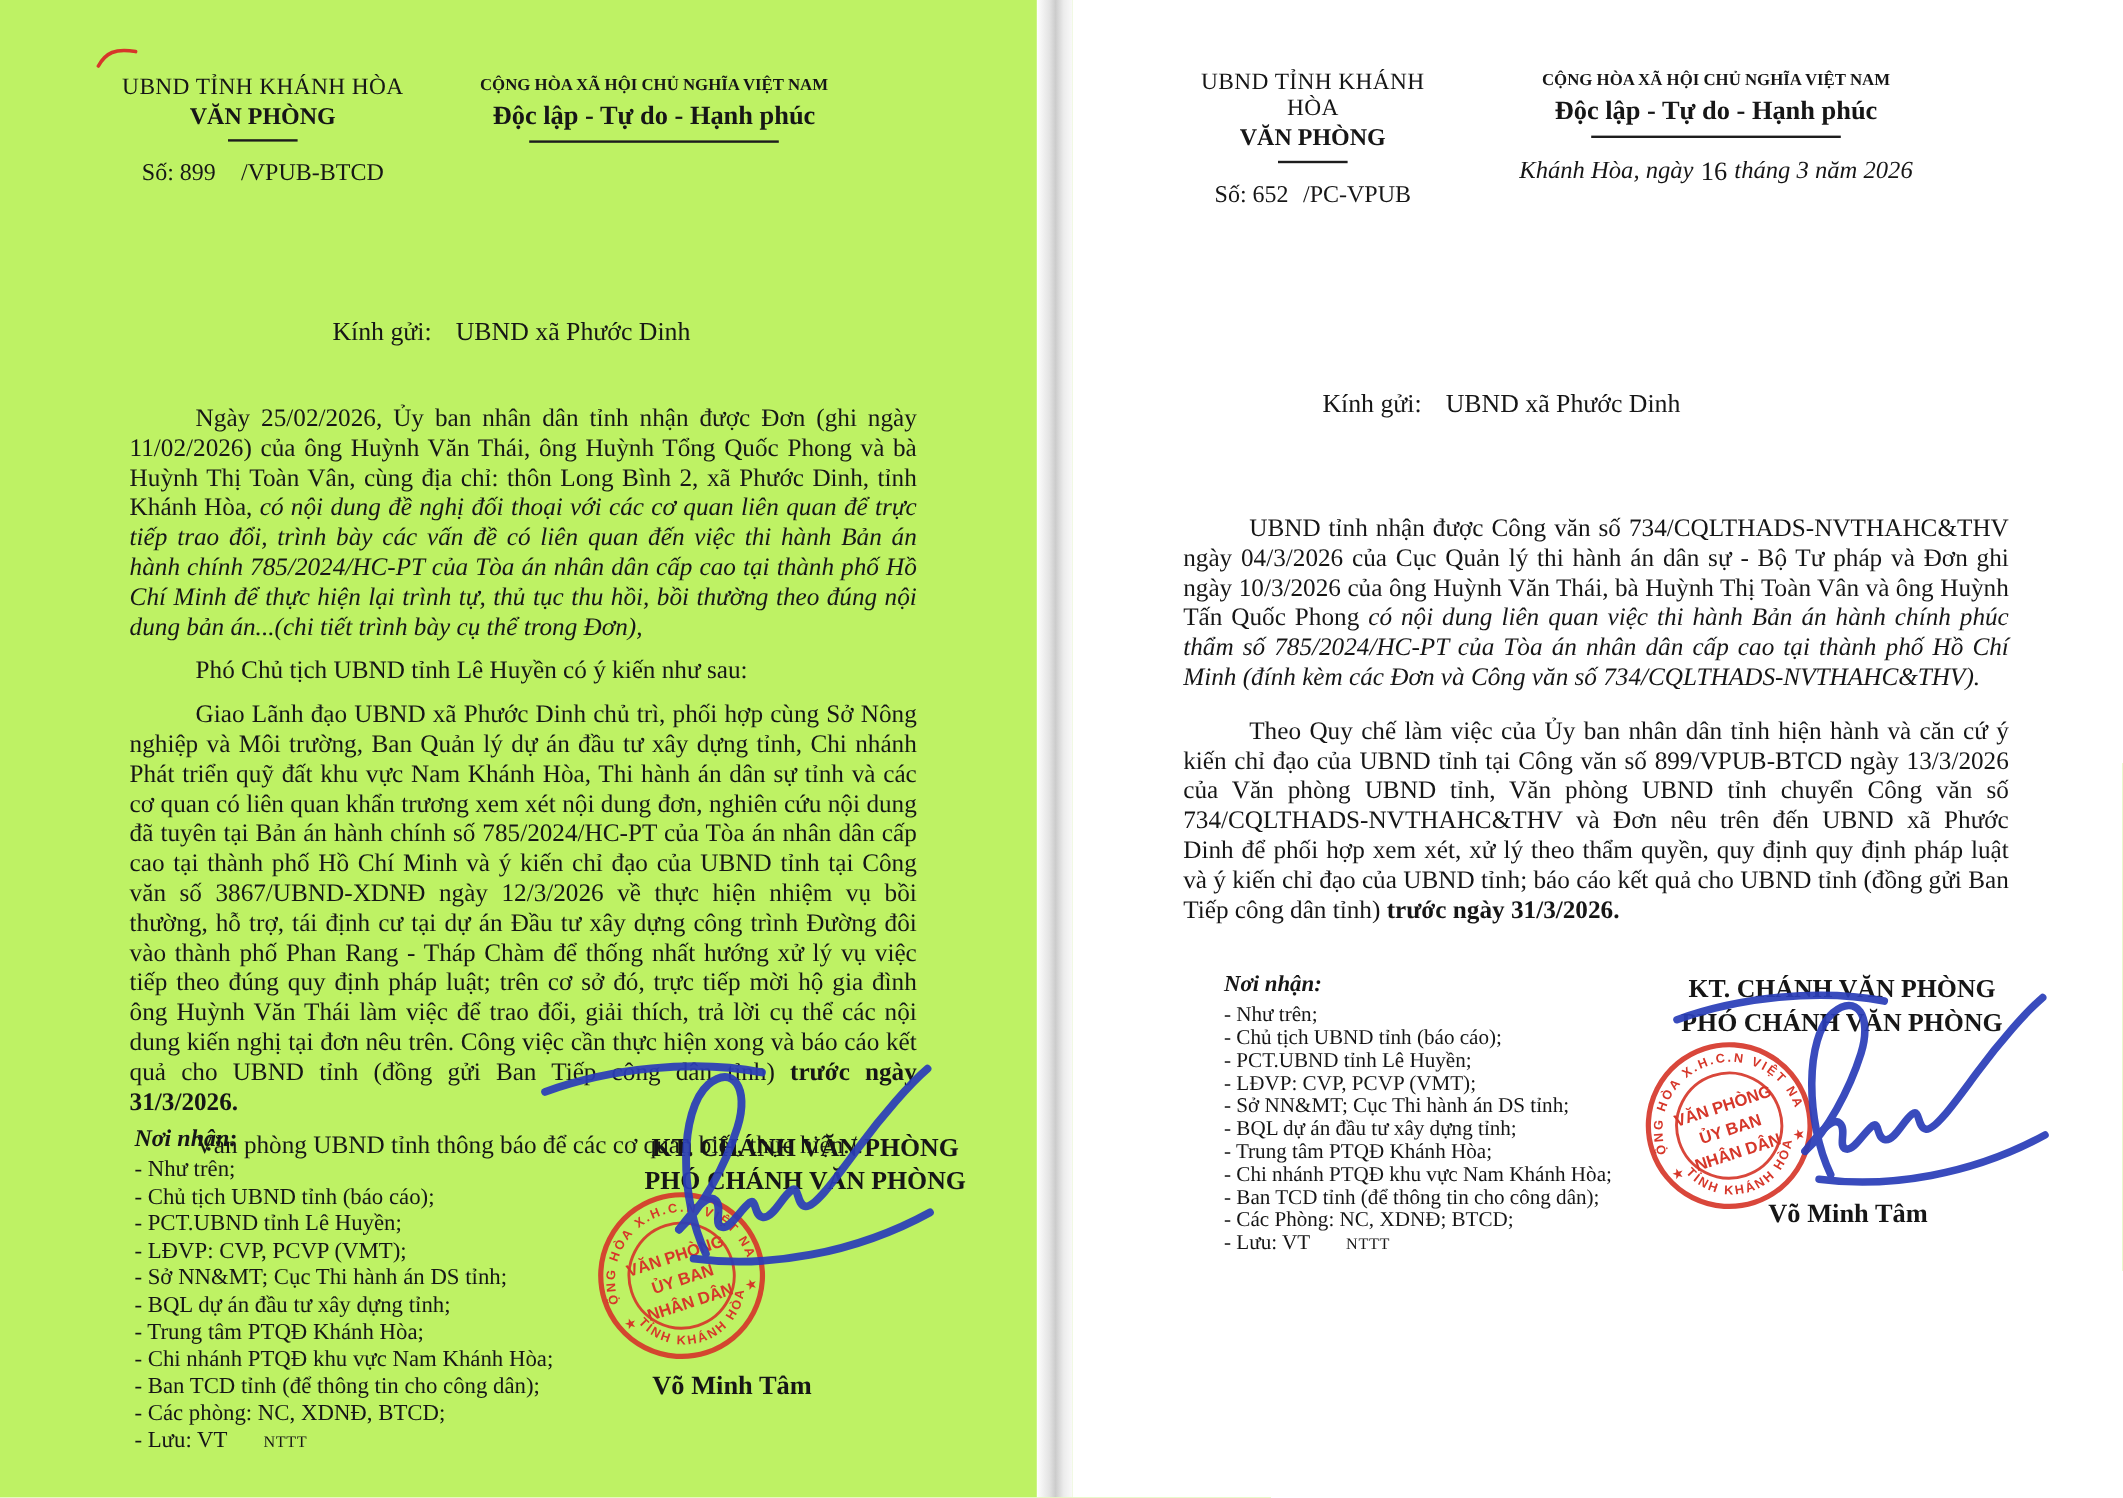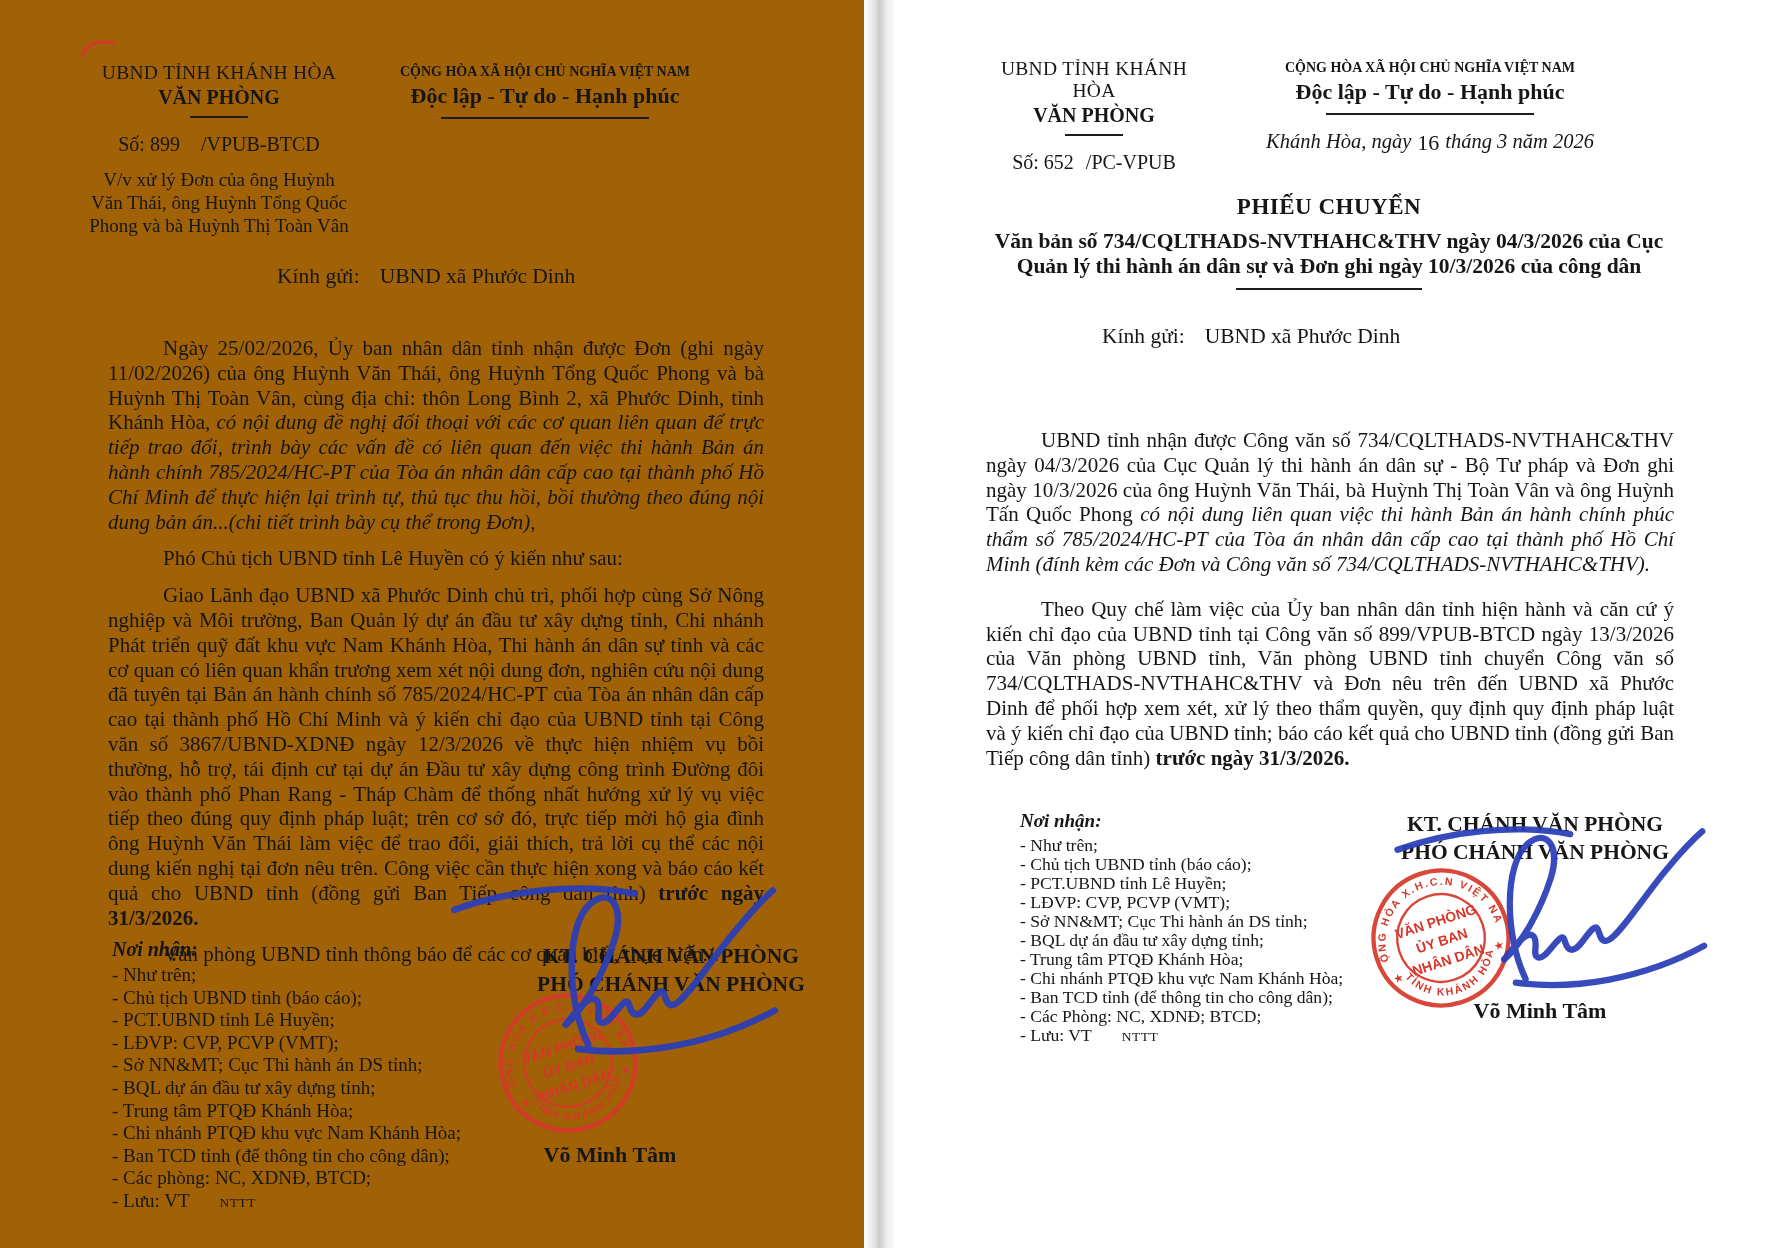--- a/index.html
+++ b/index.html
@@ -1,16 +1,16 @@
 <!DOCTYPE html>
 <html><head>
 <meta charset="utf-8">
 <style>
   html,body{margin:0;padding:0;background:#ffffff;}
-  #canvas{position:relative;width:1769px;height:1248px;background:#a16207;overflow:hidden;
+  #canvas{position:relative;width:1769px;height:1248px;background:#bef264;overflow:hidden;
           font-family:"Liberation Serif",serif;color:#161616;}
   .abs{position:absolute;}
   .ctr{text-align:center;}
   
   .org1{font-size:19.5px;letter-spacing:.3px;}
   .org2{font-size:20px;font-weight:bold;margin-top:2px;}
   .org-rule{width:58px;height:2px;background:#1d1d1d;margin:7px auto 0;}
   .doc-num{margin-top:15px;font-size:20px;white-space:nowrap;}
   .doc-num .numv{margin:0 14px 0 7px;}
   .subject{margin-top:12px;font-size:19px;line-height:23px;}
@@ -54,21 +54,20 @@
       <path d="M2,18 C8,7 16,3 33,6" fill="none" stroke="#d6372a" stroke-width="3" stroke-linecap="round"></path>
     </svg>
 
     <div class="abs ctr" style="left:88px;top:62px;width:262px;">
       <div class="org1">UBND TỈNH KHÁNH HÒA</div>
       <div class="org2">VĂN PHÒNG</div>
       <div class="org-rule"></div>
       <div class="doc-num">
         <span>Số: 899</span><span class="numv"></span><span>/VPUB-BTCD</span>
       </div>
-      <div class="subject">V/v xử lý Đơn của ông Huỳnh Văn Thái, ông Huỳnh Tổng Quốc Phong và bà Huỳnh Thị Toàn Vân</div>
     </div>
 
     <div class="abs ctr" style="left:328px;top:64px;width:434px;">
       <div class="motto1">CỘNG HÒA XÃ HỘI CHỦ NGHĨA VIỆT NAM</div>
       <div class="motto2">Độc lập - Tự do - Hạnh phúc</div>
       <div class="nat-rule"></div>
     </div>
 
     <div class="abs salutation" style="left:277px;top:264px;">
       <span>Kính gửi:</span><span class="to">UBND xã Phước Dinh</span>
@@ -150,25 +149,20 @@
 
     <div class="abs ctr" style="left:306px;top:60px;width:460px;">
       <div class="motto1">CỘNG HÒA XÃ HỘI CHỦ NGHĨA VIỆT NAM</div>
       <div class="motto2">Độc lập - Tự do - Hạnh phúc</div>
       <div class="nat-rule"></div>
       <div class="dateline">
         <span>Khánh Hòa, ngày</span><span class="day" style="margin:0 6px;">16</span><span>tháng 3 năm 2026</span>
       </div>
     </div>
 
-    <div class="abs ctr" style="left:55px;top:194px;width:760px;">
-      <div class="pc-title">PHIẾU CHUYỂN</div>
-      <div class="pc-sub">Văn bản số 734/CQLTHADS-NVTHAHC&amp;THV ngày 04/3/2026 của Cục Quản lý thi hành án dân sự và Đơn ghi ngày 10/3/2026 của công dân</div>
-      <div class="pc-rule"></div>
-    </div>
 
     <div class="abs salutation" style="left:208px;top:324px;">
       <span>Kính gửi:</span><span class="to">UBND xã Phước Dinh</span>
     </div>
 
     <div class="abs docbody wide" style="left:92px;top:428px;width:688px;">
       <p><span>UBND tỉnh nhận được Công văn số 734/CQLTHADS-NVTHAHC&amp;THV ngày 04/3/2026 của Cục Quản lý thi hành án dân sự - Bộ Tư pháp và Đơn ghi ngày 10/3/2026 của ông Huỳnh Văn Thái, bà Huỳnh Thị Toàn Vân và ông Huỳnh Tấn Quốc Phong </span><span class="it">có nội dung liên quan việc thi hành Bản án hành chính phúc thẩm số 785/2024/HC-PT của Tòa án nhân dân cấp cao tại thành phố Hồ Chí Minh (đính kèm các Đơn và Công văn số 734/CQLTHADS-NVTHAHC&amp;THV).</span></p>
       <p><span>Theo Quy chế làm việc của Ủy ban nhân dân tỉnh hiện hành và căn cứ ý kiến chỉ đạo của UBND tỉnh tại Công văn số 899/VPUB-BTCD ngày 13/3/2026 của Văn phòng UBND tỉnh, Văn phòng UBND tỉnh chuyển Công văn số 734/CQLTHADS-NVTHAHC&amp;THV và Đơn nêu trên đến UBND xã Phước Dinh để phối hợp xem xét, xử lý theo thẩm quyền, quy định quy định pháp luật và ý kiến chỉ đạo của UBND tỉnh; báo cáo kết quả cho UBND tỉnh (đồng gửi Ban Tiếp công dân tỉnh) </span><span class="bd">trước ngày 31/3/2026.</span></p>
     </div>
 

